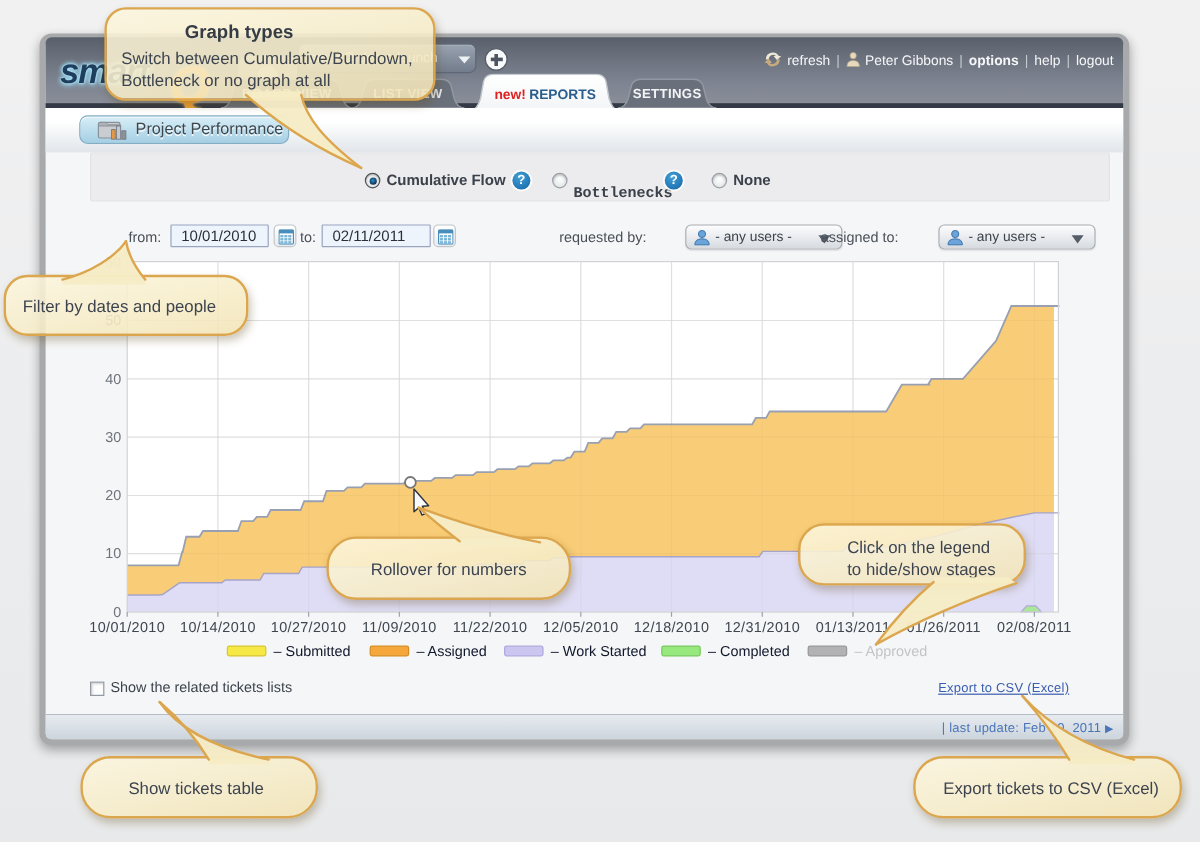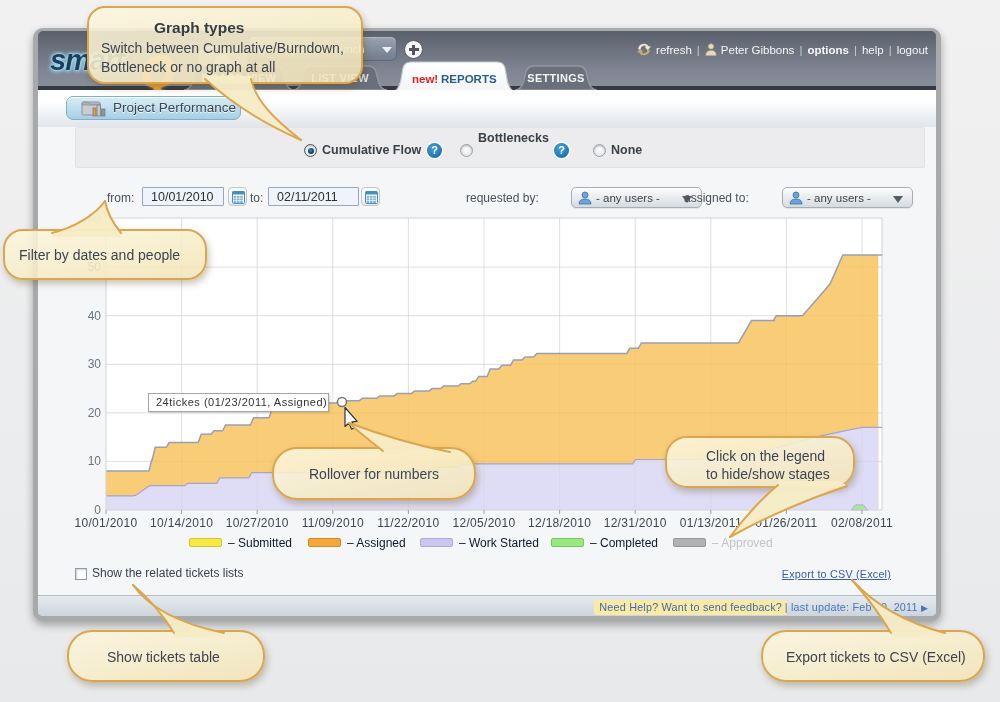--- a/index.html
+++ b/index.html
@@ -98,21 +98,21 @@
           <rect x="16" y="6" width="3.6" height="11" fill="#c3c8cd" stroke="#6f757d" stroke-width="0.7"></rect>
           <rect x="20.5" y="10" width="3.4" height="7" fill="#8d939b" stroke="#6f757d" stroke-width="0.7"></rect>
         </svg>
         <div class="t">Project Performance</div>
       </div>
 <div class="graybar"></div>
 <div class="radio sel" style="left:266px;top:54px;"></div>
       <div class="rlabel" style="left:284px;top:53px;">Cumulative Flow</div>
       <div class="qmark" style="left:389px;top:53px;">?</div>
 <div class="radio" style="left:422px;top:54px;"></div>
-      <div class="rlabel" style="left:440px;top:41px;">Bottlenecks</div>
+      <div class="rlabel" style="left:440px;top:64px;font-family:Liberation Mono, monospace;">Bottlenecks</div>
       <div class="qmark" style="left:516px;top:53px;">?</div>
 <div class="radio" style="left:555px;top:54px;"></div>
       <div class="rlabel" style="left:573px;top:53px;">None</div>
 <div class="flabel" style="left:69px;top:101px;">from:</div>
 <div class="finput" style="left:104px;top:97px;width:82px;">10/01/2010</div>
 <div class="calbtn" style="left:190px;top:97px;">
         <svg width="13" height="13" viewBox="0 0 13 13" style="position:absolute;left:2.5px;top:2.5px;">
           <rect x="0.5" y="0.5" width="12" height="12" rx="1" fill="#fff" stroke="#4a8cba"></rect>
           <rect x="0.5" y="0.5" width="12" height="3" fill="#4a8cba"></rect>
           <rect x="1.6" y="4.8" width="2.6" height="2" fill="#7ab4d6"></rect>
@@ -224,37 +224,35 @@
 <text x="46" y="302.0" text-anchor="end" font-size="12" fill="#6e747c">0</text>
 <text x="46" y="253.4" text-anchor="end" font-size="12" fill="#6e747c">10</text>
 <text x="46" y="204.9" text-anchor="end" font-size="12" fill="#6e747c">20</text>
 <text x="46" y="156.3" text-anchor="end" font-size="12" fill="#6e747c">30</text>
 <text x="46" y="107.7" text-anchor="end" font-size="12" fill="#6e747c">40</text>
 <text x="46" y="59.1" text-anchor="end" font-size="12" fill="#6e747c">50</text>
 <text x="46" y="10.6" text-anchor="end" font-size="12" fill="#6e747c">60</text>
 <circle cx="287" cy="190" r="4.5" fill="#fff" stroke="#777" stroke-width="1.5"></circle>
 <path d="M290,195.5 L290,214.5 L294,211 L296.6,217.2 L299.6,215.9 L297,209.8 L302.2,209.4 Z" fill="#fafafa" stroke="#2e3440" stroke-width="1.2" stroke-linejoin="round"></path>
 </svg>
-<div style="position:absolute;left:110px;top:303px;width:181px;height:19px;background:#fff;border:1px solid #a6a6aa;box-shadow:1px 1px 2px rgba(0,0,0,0.15);font-size:11px;color:#333;letter-spacing:0.5px;padding:2px 0 0 7px;white-space:nowrap;">24tickes (01/23/2011, Assigned)</div>
 <div class="legsw" style="left:151px;top:448px;background:#f6e845;border:1px solid #d6c62c;"></div>
 <div class="legtx" style="left:190px;top:446px;">– Submitted</div>
 <div class="legsw" style="left:270px;top:448px;background:#f5a73b;border:1px solid #d68c22;"></div>
 <div class="legtx" style="left:309px;top:446px;">– Assigned</div>
 <div class="legsw" style="left:382px;top:448px;background:#cac6ef;border:1px solid #aeaade;"></div>
 <div class="legtx" style="left:421px;top:446px;">– Work Started</div>
 <div class="legsw" style="left:513px;top:448px;background:#97e87d;border:1px solid #76c95e;"></div>
 <div class="legtx" style="left:552px;top:446px;">– Completed</div>
 <div class="legsw" style="left:635px;top:448px;background:#b2b2b4;border:1px solid #97979a;"></div>
 <div class="legtx" style="left:674px;top:446px;color:#c2c4c6;">– Approved</div>
 <div class="chk"></div>
       <div class="chkrow" style="left:54px;">Show the related tickets lists</div>
 <div class="explink">Export to CSV (Excel)</div>
 </div>
 <div class="footer">
-      <div class="needhelp">Need Help? Want to send feedback?</div>
       <div class="lastupd">| last update: Feb 10, 2011 <span style="font-size:9px;">▶</span></div>
     </div>
 </div>
 <div class="callout" style="left:87px;top:6px;width:276px;height:78px;border-radius:18px;">
     <div class="tl" style="position:absolute;left:17px;top:11px;margin-left:48px;">Graph types</div>
     <div class="bd" style="position:absolute;left:12px;top:31px;width:250px;line-height:19px;">Switch between Cumulative/Burndown, Bottleneck or no graph at all</div>
   </div>
 <svg class="ctail" width="112" height="72" viewBox="0 0 112 72" style="left:198px;top:74px;">
     <path d="M7.0,2.0 L7.0,5.0 C30.0,26.0 62.0,48.0 103.0,66.0 C72.0,42.0 57.0,24.0 53.0,5.0 L53.0,2.0 Z" fill="#f6ecc6" fill-opacity="0.96"></path>
     <path d="M7.0,5.0 C30.0,26.0 62.0,48.0 103.0,66.0" fill="none" stroke="#dba64e" stroke-width="2" stroke-linecap="round"></path>

